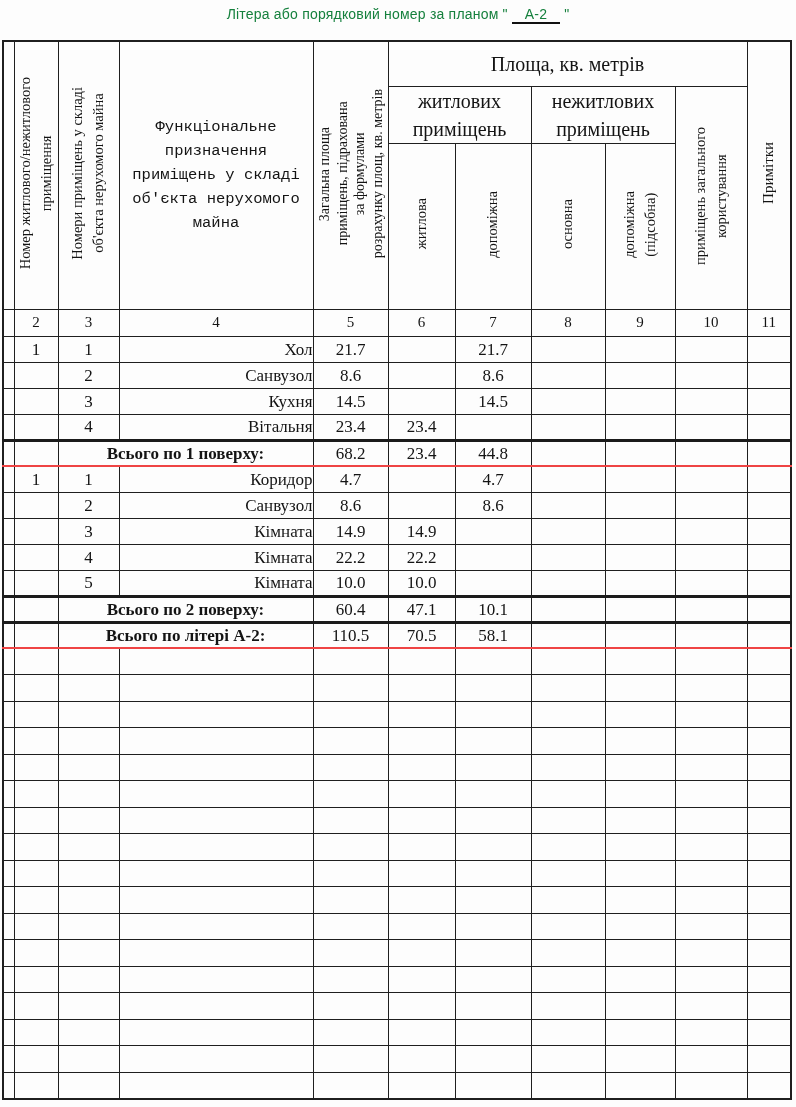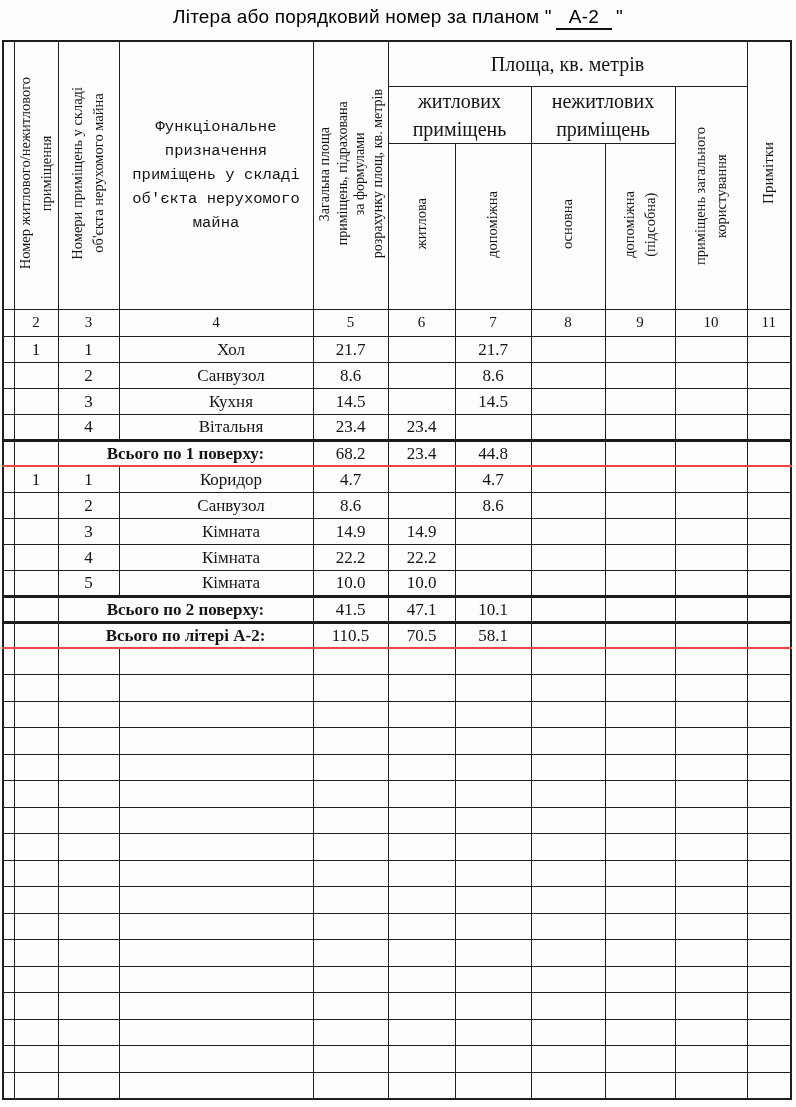--- a/index.html
+++ b/index.html
@@ -7,21 +7,21 @@
     width:796px;height:1107px;background:#fdfdfd;overflow:hidden;
     font-family:"Liberation Serif", serif;color:#141414;
     -webkit-font-smoothing:antialiased;
   }
   .page{position:relative;width:796px;height:1107px;}
 
   
   .title{
     position:absolute;top:6px;left:0;width:100%;
     text-align:center;font-family:"Liberation Sans", sans-serif;
-    font-size:19px;color:#000000;letter-spacing:.2px;
+    font-size:14px;color:#15803d;letter-spacing:.2px;
   }
   .title .uline{
     display:inline-block;border-bottom:2px solid #111;
     padding:0 13px;margin:0 4px;line-height:1.15;
   }
 
   
   table.area{
     position:absolute;left:2px;top:40px;width:788px;
     border-collapse:collapse;table-layout:fixed;
@@ -42,21 +42,21 @@
     writing-mode:vertical-rl;transform:rotate(180deg);
     white-space:pre-line;display:inline-block;
     font-size:14.5px;line-height:1.45;padding:6px 0;
   }
   .vt.tight{line-height:1.25;font-size:14px;}
   tr.hnum td{font-size:15px;}
 
   tbody tr{height:26px;}
   tbody tr.empty-row{height:26.5px;}
   tbody td{font-size:17px;line-height:1;}
-  td.nm{text-align:center;padding-left:30px;}
+  td.nm{text-align:right;padding-left:30px;}
   tr.total-row td{border-top:3px solid #1b1b1b;border-bottom:2px solid #ef4444;}
   tr.total-row td.lbl{font-weight:bold;font-size:17px;}
 </style>
 </head>
 <body>
 
 <div class="page">
 
   <div class="title">
     <span>Літера або порядковий номер за планом "</span><span class="uline"><span>А-2</span></span><span>"</span>
@@ -257,21 +257,21 @@
           <td></td>
           <td></td>
           <td></td>
           <td></td>
           <td></td>
         </tr>
         <tr class="total-row">
           <td></td>
           <td></td>
           <td class="lbl" colspan="2">Всього по 2 поверху:</td>
-          <td>41.5</td>
+          <td>60.4</td>
           <td>47.1</td>
           <td>10.1</td>
           <td></td>
           <td></td>
           <td></td>
           <td></td>
         </tr>
         <tr class="total-row">
           <td></td>
           <td></td>

